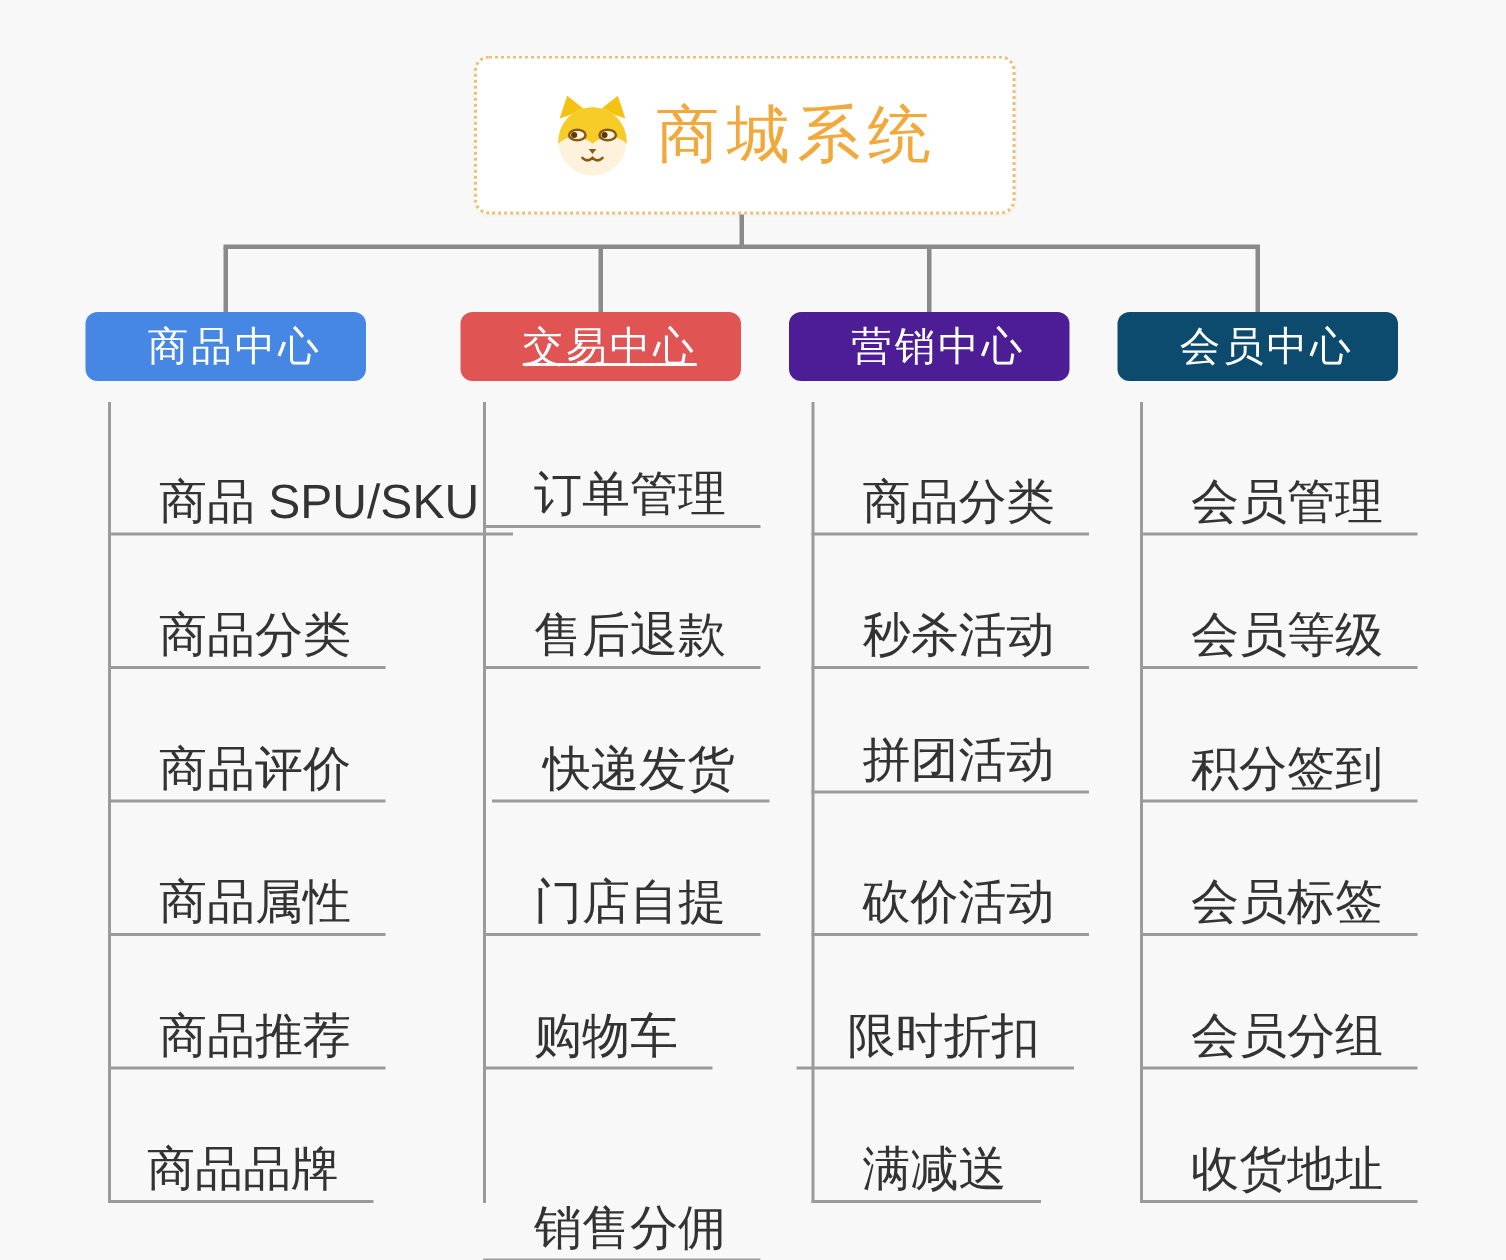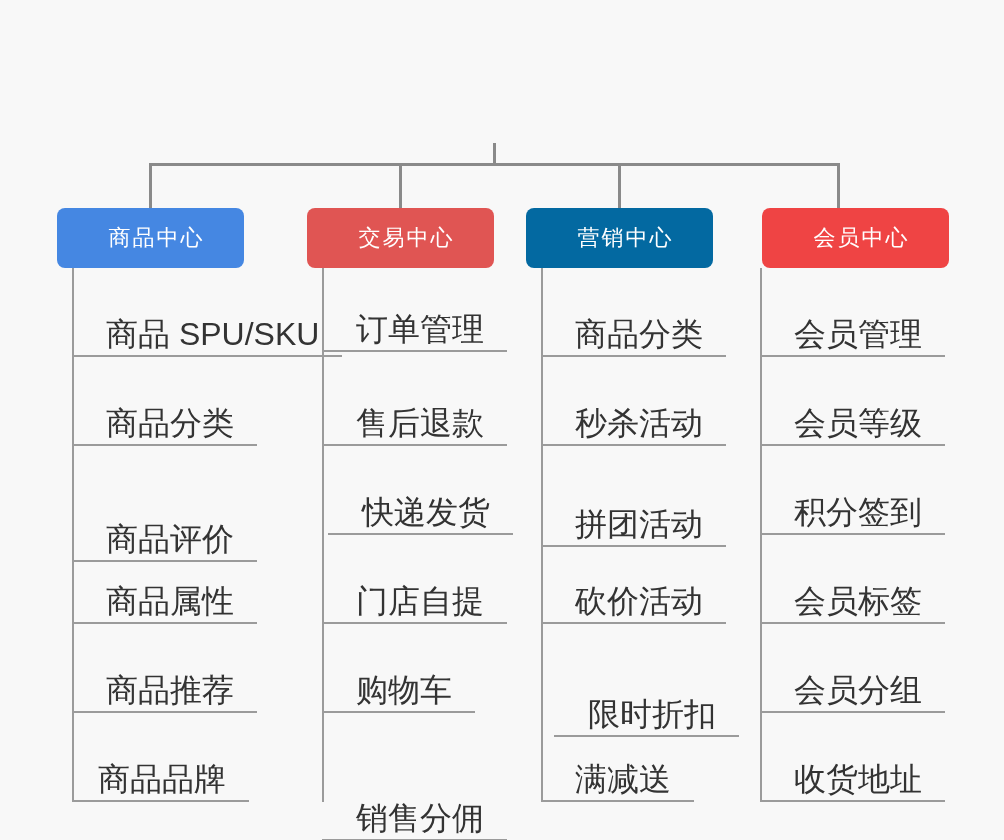--- a/index.html
+++ b/index.html
@@ -42,24 +42,24 @@
   .stub  {left:493px;top:143px;width:3px;height:23px;}
   .hline {left:149px;top:163px;width:691px;height:3px;}
   .drop1 {left:149px;top:165px;width:3px;height:43px;}
   .drop2 {left:399px;top:165px;width:3px;height:43px;}
   .drop3 {left:618px;top:165px;width:3px;height:43px;}
   .drop4 {left:837px;top:165px;width:3px;height:43px;}
   
   .column{position:absolute;width:187px;}
   .branch-box{
     position:absolute;left:0;top:0;
-    width:187px;height:60px;
+    width:187px;height:46px;
     border-radius:8px;
     color:#ffffff;
-    font-size:22px;letter-spacing:2px;
+    font-size:27px;letter-spacing:2px;
     display:flex;align-items:center;justify-content:center;
     white-space:nowrap;
     padding-left:12px;
   }
   .trunk{
     position:absolute;width:2px;
     background:var(--line);
   }
   .child{
     position:absolute;
@@ -69,61 +69,82 @@
     padding:0 23px 7px 34px;
     border-bottom:2px solid var(--line);
     white-space:nowrap;
   }
 </style>
 </head>
 <body>
 
 <div class="canvas">
 
+  <div class="root-node">
+    <svg class="root-icon" width="54" height="56" viewBox="0 0 64 66" aria-hidden="true">
+
+      <polygon points="12,2 26,13 6,20" fill="#F5C211"></polygon>
+      <polygon points="52,2 38,13 58,20" fill="#F5C211"></polygon>
+
+      <circle cx="32" cy="38" r="27" fill="#FDF3DC"></circle>
+
+      <path d="M5,38 A27,27 0 0 1 59,38 L59,40 Q46,28 32,40 Q18,28 5,40 Z" fill="#F8CC28"></path>
+
+      <ellipse cx="20" cy="33" rx="6.5" ry="4.2" fill="#FDF3DC" stroke="#8A5A12" stroke-width="2"></ellipse>
+      <ellipse cx="44" cy="33" rx="6.5" ry="4.2" fill="#FDF3DC" stroke="#8A5A12" stroke-width="2"></ellipse>
+      <circle cx="17.5" cy="33" r="2.4" fill="#5C3A08"></circle>
+      <circle cx="41.5" cy="33" r="2.4" fill="#5C3A08"></circle>
+
+      <path d="M29,44 h6 l-3,4 z" fill="#8A5A12"></path>
+
+      <path d="M24,51 Q28,55 32,51 Q36,55 40,51" fill="none" stroke="#8A5A12" stroke-width="2" stroke-linecap="round"></path>
+    </svg>
+    <span class="root-title">商城系统</span>
+  </div>
 
   <div class="cline stub"></div>
   <div class="cline hline"></div>
   <div class="cline drop1"></div>
   <div class="cline drop2"></div>
   <div class="cline drop3"></div>
   <div class="cline drop4"></div>
 
   <div>
       <div class="column" style="left: 57px; top: 208px;">
         <div class="branch-box" style="background: rgb(69, 135, 226);">商品中心</div>
         <div class="trunk" style="left: 15px; top: 60px; height: 534px;"></div>
         <div class="child" style="left: 15px; top: 112px;">商品 SPU/SKU</div>
         <div class="child" style="left: 15px; top: 201px;">商品分类</div>
-        <div class="child" style="left: 15px; top: 290px; margin-top: 27px;">商品评价</div>
+        <div class="child" style="left: 15px; top: 290px;">商品评价</div>
         <div class="child" style="left: 15px; top: 379px;">商品属性</div>
         <div class="child" style="left: 15px; top: 468px;">商品推荐</div>
         <div class="child" style="left: 15px; top: 557px; padding-left: 26px;">商品品牌</div>
       </div>
       <div class="column" style="left: 307px; top: 208px;">
-        <div class="branch-box" style="background: rgb(224, 85, 83);">交易中心</div>
+        <div class="branch-box" style="background: rgb(224, 85, 83); text-decoration: underline;">交易中心</div>
         <div class="trunk" style="left: 15px; top: 60px; height: 534px;"></div>
         <div class="child" style="left: 15px; top: 107px;">订单管理</div>
         <div class="child" style="left: 15px; top: 201px;">售后退款</div>
         <div class="child" style="left: 21px; top: 290px;">快递发货</div>
         <div class="child" style="left: 15px; top: 379px;">门店自提</div>
         <div class="child" style="left: 15px; top: 468px;">购物车</div>
         <div class="child" style="left: 15px; top: 557px; margin-top: 39px;">销售分佣</div>
       </div>
       <div class="column" style="left: 526px; top: 208px;">
-        <div class="branch-box" style="background: #0369a1;">营销中心</div>
+        <div class="branch-box" style="background: #4c1d95;">营销中心</div>
         <div class="trunk" style="left: 15px; top: 60px; height: 534px;"></div>
         <div class="child" style="left: 15px; top: 112px;">商品分类</div>
         <div class="child" style="left: 15px; top: 201px;">秒杀活动</div>
-        <div class="child" style="left: 15px; top: 302px;">拼团活动</div>
+        <div class="child" style="left: 15px; top: 284px;">拼团活动</div>
         <div class="child" style="left: 15px; top: 379px;">砍价活动</div>
-        <div class="child" style="left: 28px; top: 468px; margin-top: 24px;">限时折扣</div>
+        <div class="child" style="left: 5px; top: 468px;">限时折扣</div>
         <div class="child" style="left: 15px; top: 557px;">满减送</div>
       </div>
       <div class="column" style="left: 745px; top: 208px;">
-        <div class="branch-box" style="background: #ef4444; margin-left: 17px;">会员中心</div>
+        <div class="branch-box" style="background: #0c4a6e;">会员中心</div>
         <div class="trunk" style="left: 15px; top: 60px; height: 534px;"></div>
         <div class="child" style="left: 15px; top: 112px; text-align: center;">会员管理</div>
         <div class="child" style="left: 15px; top: 201px;">会员等级</div>
         <div class="child" style="left: 15px; top: 290px;">积分签到</div>
         <div class="child" style="left: 15px; top: 379px;">会员标签</div>
         <div class="child" style="left: 15px; top: 468px;">会员分组</div>
         <div class="child" style="left: 15px; top: 557px;">收货地址</div>
       </div>
     </div>
 

